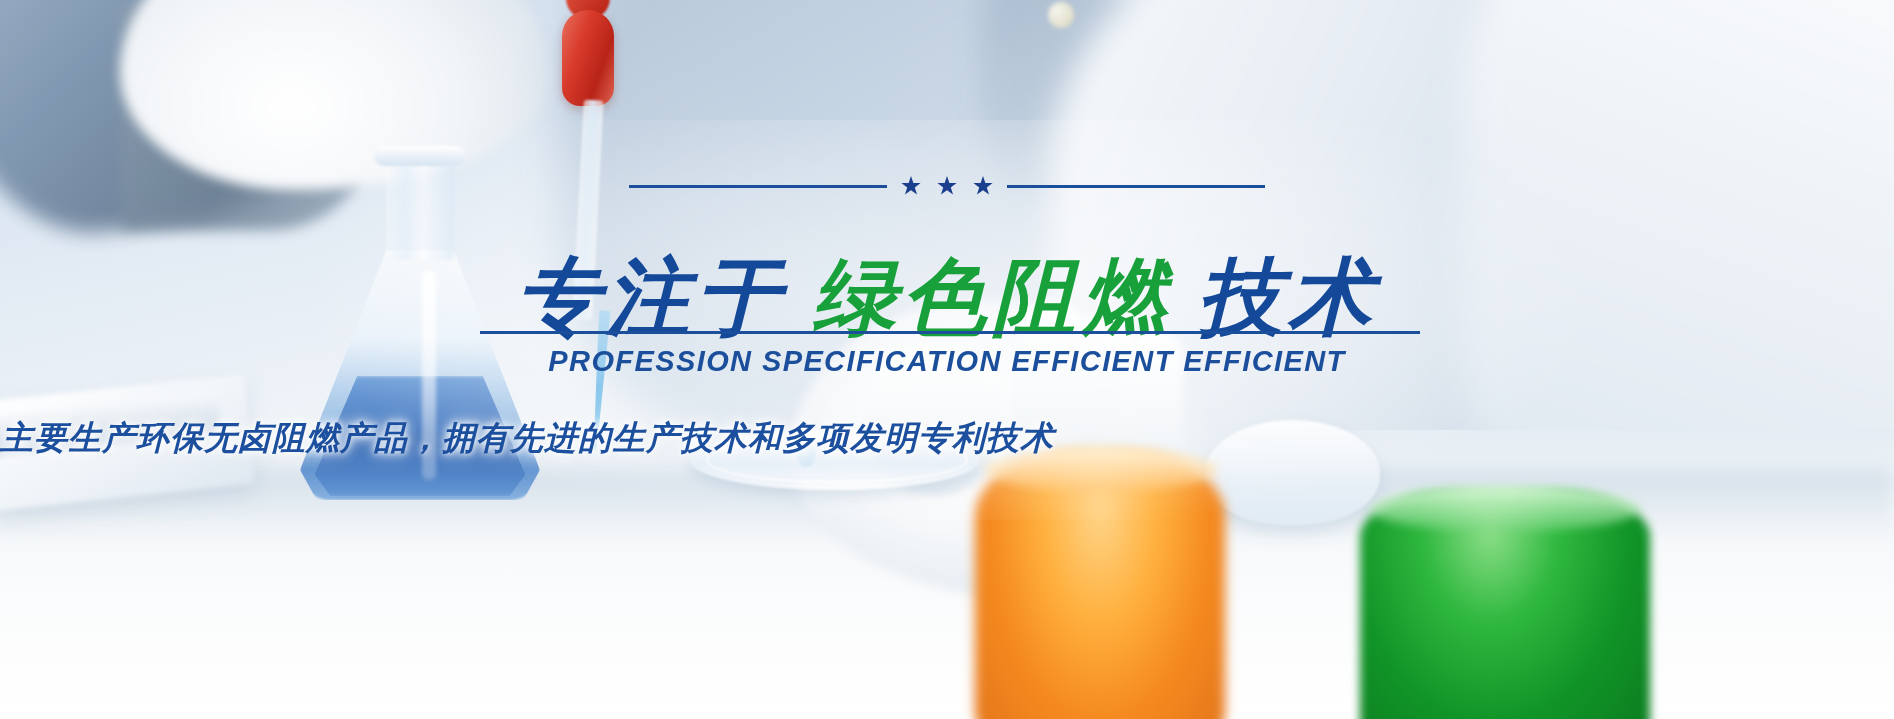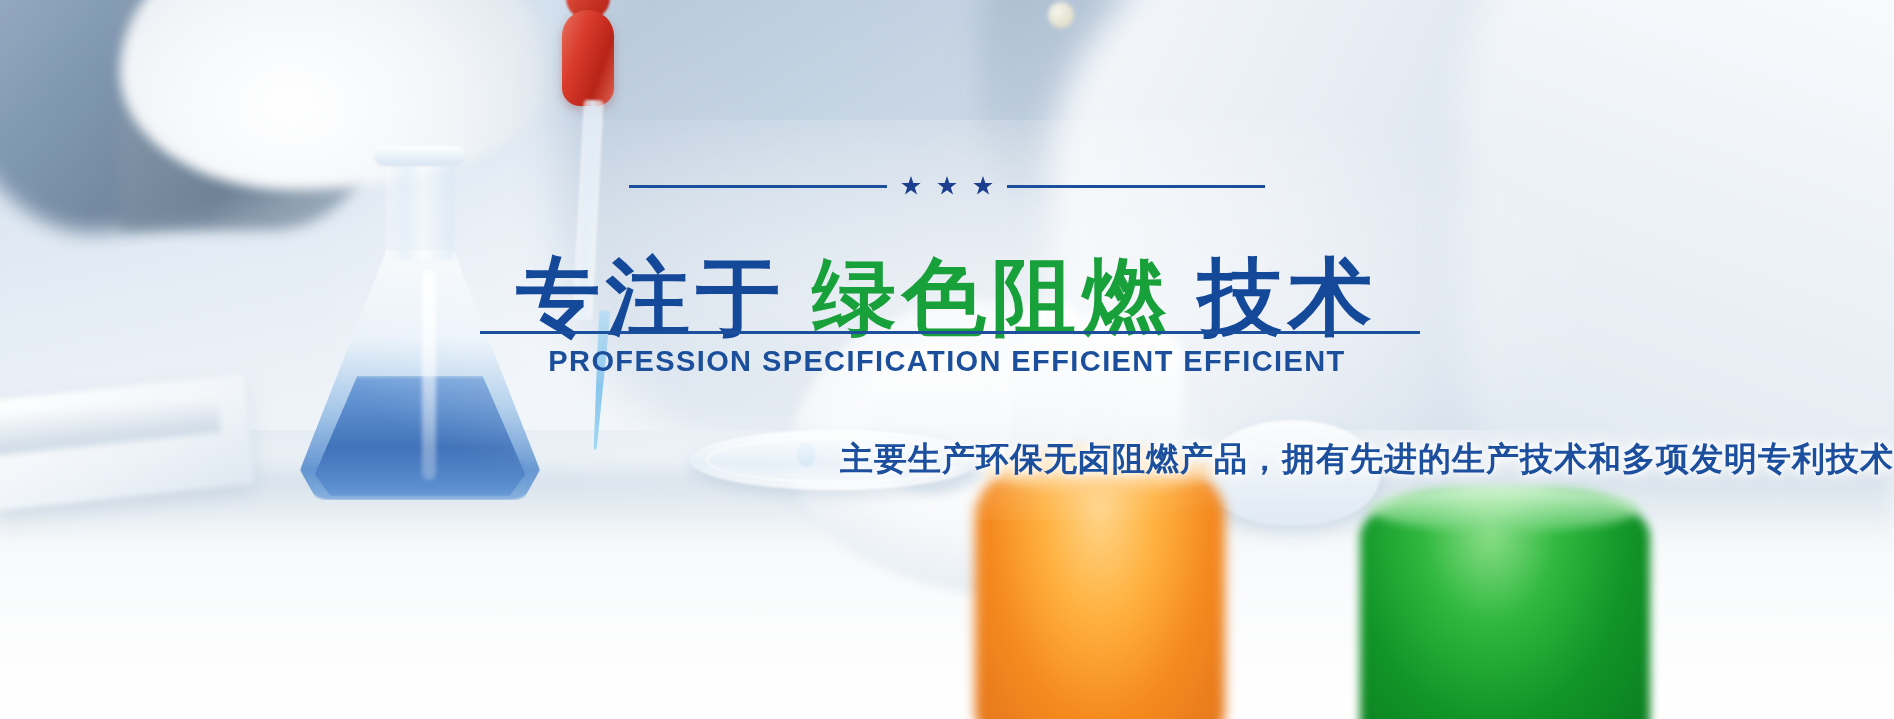--- a/index.html
+++ b/index.html
@@ -10,20 +10,21 @@
   body {
     font-family: "Liberation Sans", "DejaVu Sans", sans-serif;
   }
 
   #banner {
     position: relative;
     width: 1894px;
     height: 719px;
     overflow: hidden;
     background: #eef3f8;
+    font-style: italic;
   }
 
   
   .bg-base {
     position: absolute;
     inset: 0;
     background:
       linear-gradient(168deg, #c9d9ea 0%, #dde7f2 18%, #eef3f8 42%, #f4f7fa 62%, #fbfcfd 100%);
   }
   
@@ -391,23 +392,23 @@
     font-family: "Liberation Sans", "DejaVu Sans", sans-serif;
     font-weight: 700;
     font-size: 29px;
     letter-spacing: 1.4px;
     color: #1b4f9b;
     white-space: nowrap;
   }
 
   .desc-cn {
     position: absolute;
-    left: 0; top: 437px;
+    left: 0; top: 416px;
     width: 1894px;
-    text-align: right;
+    text-align: left;
     font-family: "Liberation Sans", "DejaVu Sans", sans-serif;
     font-weight: 700;
     font-size: 33px;
     letter-spacing: 1px;
     color: #1c4f9e;
     white-space: nowrap;
     text-shadow:
       0 0 6px rgba(255,255,255,.95),
       0 0 12px rgba(255,255,255,.9),
       0 0 20px rgba(255,255,255,.75);

